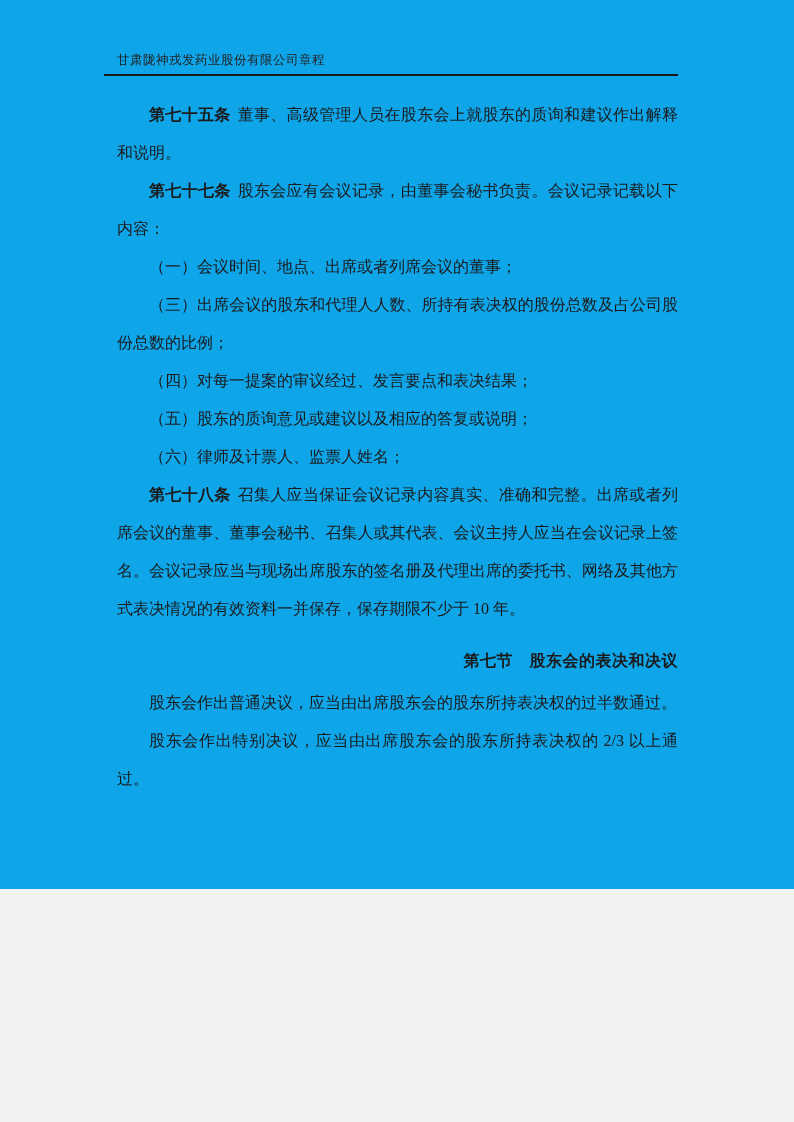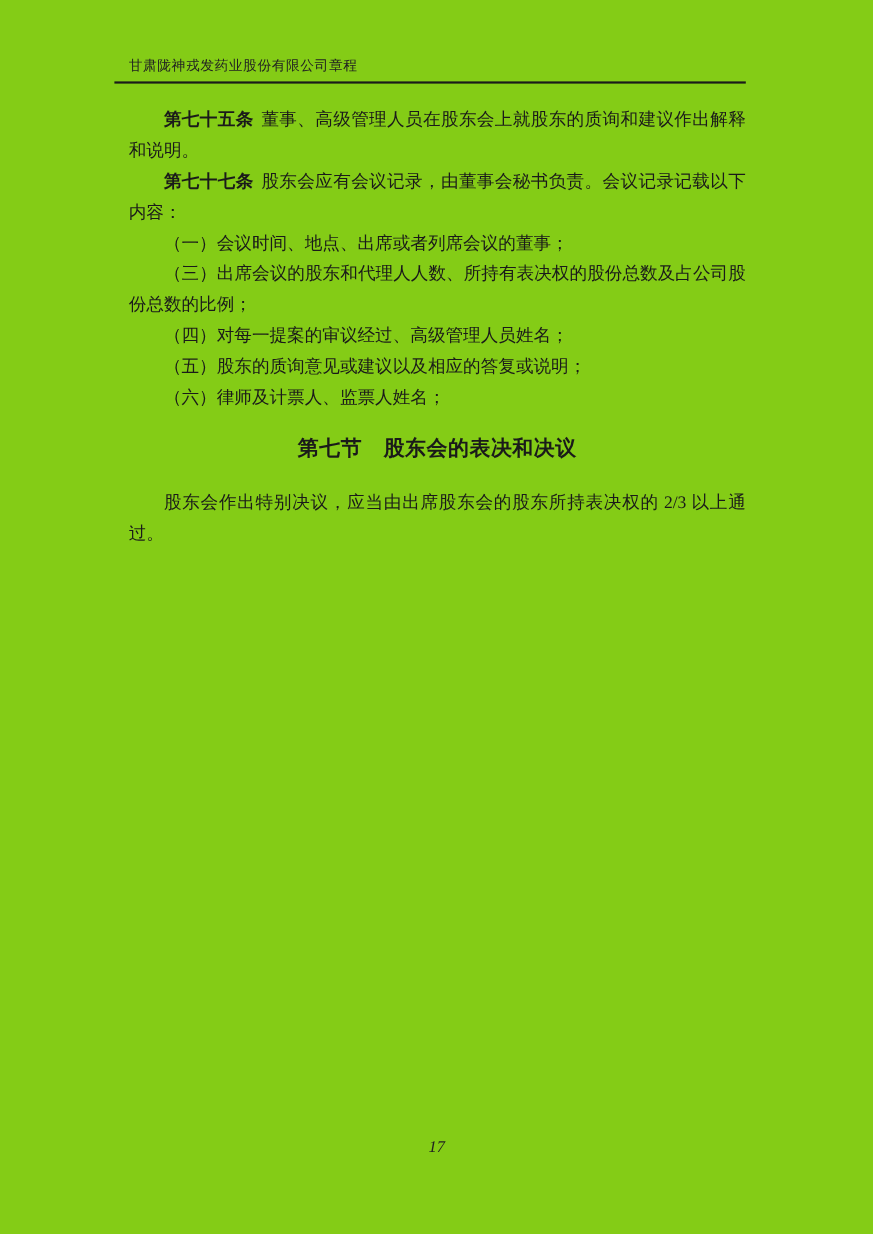--- a/index.html
+++ b/index.html
@@ -3,22 +3,22 @@
 <meta charset="utf-8">
 <style>
   html, body { margin:0; padding:0; }
   body {
     width:794px; height:1122px;
     background:#f2f2f2;
     font-family:"Liberation Serif","DejaVu Serif",serif;
   }
   .page {
     position:relative;
-    width:794px; height:1122px;
-    background:#84cc16;
+    width:794px; height:889px;
+    background:#0ea5e9;
     color:#1a1a1a;
     overflow:hidden;
   }
   
   .page-header {
     position:absolute;
     left:104px; top:51px;
     width:574px;
     border-bottom:2px solid #1a1a1a;
     padding-bottom:5px;
@@ -32,36 +32,36 @@
   }
   
   .doc-body {
     position:absolute;
     left:117px; top:96px;
     width:561px;
     font-size:16px;
   }
   p.article {
     margin:0;
-    line-height:28px;
+    line-height:38px;
     text-indent:2em;
     text-align:justify;
     text-justify:inter-character;
     word-break:break-all;
   }
   .term {
     font-weight:bold;
     margin-right:7px;
   }
   .term:empty { margin-right:0; }
   .section-heading {
-    margin:17px 0 20px 0;
-    font-size:19px;
+    margin:17px 0 8px 0;
+    font-size:16px;
     font-weight:bold;
-    text-align:center;
+    text-align:right;
     line-height:31px;
     text-indent:0;
     letter-spacing:0.5px;
   }
   
   .page-footer {
     position:absolute;
     left:0; top:1034px;
     width:794px;
     text-align:center;
@@ -80,26 +80,28 @@
   <div class="page-header">
     <div class="header-title">甘肃陇神戎发药业股份有限公司章程</div>
   </div>
 
   <div class="doc-body">
 
     <p class="article"><span class="term">第七十五条</span><span>董事、高级管理人员在股东会上就股东的质询和建议作出解释和说明。</span></p>
     <p class="article"><span class="term">第七十七条</span><span>股东会应有会议记录，由董事会秘书负责。会议记录记载以下内容：</span></p>
     <p class="article"><span class="term"></span><span>（一）会议时间、地点、出席或者列席会议的董事；</span></p>
     <p class="article"><span class="term"></span><span>（三）出席会议的股东和代理人人数、所持有表决权的股份总数及占公司股份总数的比例；</span></p>
-    <p class="article"><span class="term"></span><span>（四）对每一提案的审议经过、高级管理人员姓名；</span></p>
+    <p class="article"><span class="term"></span><span>（四）对每一提案的审议经过、发言要点和表决结果；</span></p>
     <p class="article"><span class="term"></span><span>（五）股东的质询意见或建议以及相应的答复或说明；</span></p>
     <p class="article"><span class="term"></span><span>（六）律师及计票人、监票人姓名；</span></p>
+    <p class="article"><span class="term">第七十八条</span><span>召集人应当保证会议记录内容真实、准确和完整。出席或者列席会议的董事、董事会秘书、召集人或其代表、会议主持人应当在会议记录上签名。会议记录应当与现场出席股东的签名册及代理出席的委托书、网络及其他方式表决情况的有效资料一并保存，保存期限不少于 10 年。</span></p>
 
     <h2 class="section-heading">第七节　股东会的表决和决议</h2>
 
+    <p class="article"><span class="term"></span><span>股东会作出普通决议，应当由出席股东会的股东所持表决权的过半数通过。</span></p>
     <p class="article"><span class="term"></span><span>股东会作出特别决议，应当由出席股东会的股东所持表决权的 2/3 以上通过。</span></p>
 
   </div>
 
   <div class="page-footer">
     <span class="page-number">17</span>
   </div>
 
 </div>
 

